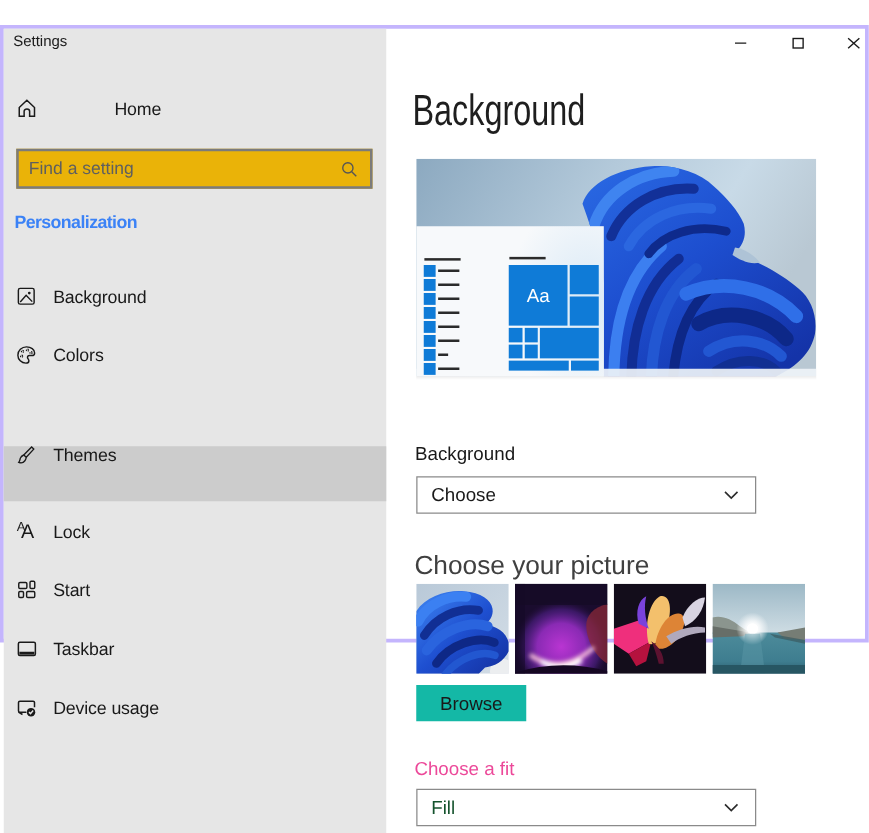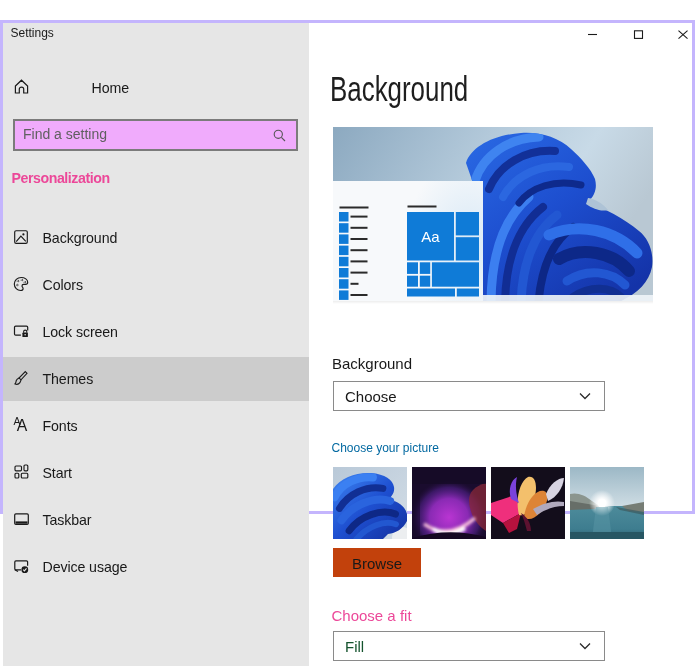--- a/index.html
+++ b/index.html
@@ -27,29 +27,29 @@
     <line x1="124.5" y1="7.6" x2="115.5" y2="15.6" stroke="#1a1a1a" stroke-width="1.1"></line>
   </svg>
 
   <div class="navrow" style="top:42px;">
     <svg width="17" height="17" viewBox="0 0 17 17" style="left:10px; top:12.5px;">
       <path d="M2.4 8 L8.5 2.2 L14.6 8 L14.6 15 L10.7 15 L10.7 11 C10.7 9.8 9.7 9.1 8.5 9.1 C7.3 9.1 6.3 9.8 6.3 11 L6.3 15 L2.4 15 Z" fill="none" stroke="#1a1a1a" stroke-width="1.2"></path>
     </svg>
     <div class="lbl" style="left:40.5px; top:15px;padding-left:48px;">Home</div>
   </div>
 
-  <div class="abs" style="left:10px; top:96px; width:285px; height:32px; background:#f0abfc; border:2px solid #7b7b7b;">
+  <div class="abs" style="left:10px; top:96px; width:285px; height:32px; background:#eab308; border:2px solid #7b7b7b;">
     <div class="abs" style="left:8px; top:5px; font-size:14px; color:#5f5f5f;">Find a setting</div>
     <svg class="abs" style="right:9px; top:7px;" width="15" height="15" viewBox="0 0 15 15">
       <circle cx="6.3" cy="6.3" r="4.1" fill="none" stroke="#555" stroke-width="1.1"></circle>
       <line x1="9.4" y1="9.4" x2="13" y2="13" stroke="#555" stroke-width="1.1"></line>
     </svg>
   </div>
 
-  <div class="abs" style="left:8.5px; top:147px; font-size:14.2px; font-weight:bold; color:#ec4899; letter-spacing:-0.45px;">Personalization</div>
+  <div class="abs" style="left:8.5px; top:147px; font-size:14.2px; font-weight:bold; color:#3b82f6; letter-spacing:-0.45px;">Personalization</div>
 
   <div class="abs" style="left:0; top:334px; width:306px; height:44px; background:#cccccc;"></div>
 
   <div class="navrow" style="top:193px;">
     <svg width="16" height="16" viewBox="0 0 16 16">
       <rect x="1.7" y="1.7" width="12.6" height="12.6" rx="1.4" fill="none" stroke="#1a1a1a" stroke-width="1.15"></rect>
       <circle cx="10.4" cy="5.4" r="1.1" fill="#1a1a1a"></circle>
       <path d="M3.2 12.6 L7.9 7.2 L12.8 12.3" fill="none" stroke="#1a1a1a" stroke-width="1.15"></path>
     </svg>
     <div class="lbl">Background</div>
@@ -59,44 +59,35 @@
     <svg width="16" height="16" viewBox="0 0 16 16">
       <path d="M8.2 1.5 C4.3 1.5 1.3 4.4 1.3 8.1 C1.3 11.7 4.2 14.5 7.7 14.5 C9.2 14.5 10.1 13.6 10.1 12.5 C10.1 11.9 9.8 11.5 9.5 11.1 C9.2 10.7 9 10.4 9 9.9 C9 9 9.7 8.4 10.6 8.4 L12.5 8.4 C13.7 8.4 14.7 7.5 14.7 6.3 C14.7 3.5 11.8 1.5 8.2 1.5 Z" fill="none" stroke="#1a1a1a" stroke-width="1.15"></path>
       <circle cx="5" cy="5.1" r="0.85" fill="none" stroke="#1a1a1a" stroke-width="0.95" stroke-dasharray="1 0.8"></circle>
       <circle cx="9" cy="4.1" r="0.85" fill="none" stroke="#1a1a1a" stroke-width="0.95" stroke-dasharray="1 0.8"></circle>
       <circle cx="11.9" cy="6.2" r="0.85" fill="none" stroke="#1a1a1a" stroke-width="0.95" stroke-dasharray="1 0.8"></circle>
       <circle cx="4.3" cy="9" r="0.85" fill="none" stroke="#1a1a1a" stroke-width="0.95" stroke-dasharray="1 0.8"></circle>
     </svg>
     <div class="lbl">Colors</div>
   </div>
 
-  <div class="navrow" style="top:287px;">
-    <svg width="16" height="16" viewBox="0 0 16 16">
-      <path d="M14.7 7.6 L14.7 4.3 C14.7 3.65 14.2 3.1 13.5 3.1 L2.7 3.1 C2 3.1 1.5 3.65 1.5 4.3 L1.5 11 C1.5 11.65 2 12.2 2.7 12.2 L7.9 12.2" fill="none" stroke="#1a1a1a" stroke-width="1.2"></path>
-      <path d="M10.6 9.7 L10.6 8.7 a1.6 1.6 0 0 1 3.2 0 L13.8 9.7" fill="none" stroke="#1a1a1a" stroke-width="1.05"></path>
-      <rect x="9.4" y="9.6" width="5.5" height="4.5" rx="0.7" fill="#1a1a1a"></rect>
-      <circle cx="12.15" cy="11.8" r="0.8" fill="#e6e6e6"></circle>
-    </svg>
-    <div class="lbl">Lock screen</div>
-  </div>
-
-  <div class="navrow" style="top:334px;">
+
+  <div class="navrow" style="top:320px;">
     <svg width="16" height="16" viewBox="0 0 16 16">
       <path d="M12.3 1.6 L14 3.3 L8 9.8 L6 8 Z" fill="none" stroke="#1a1a1a" stroke-width="1.1"></path>
       <path d="M6 8 C4.6 8.6 3.7 9.4 3.3 10.5 C2.9 11.6 3.1 12.7 2 13.9 C3.7 14.6 5.9 14 6.9 12.6 C7.7 11.5 7.9 10.7 8 9.8" fill="none" stroke="#1a1a1a" stroke-width="1.1"></path>
     </svg>
     <div class="lbl">Themes</div>
   </div>
 
   <div class="navrow" style="top:381px;">
     <svg width="17" height="17" viewBox="0 0 17 17">
       <text x="0.4" y="7.5" font-size="10.5" fill="#1a1a1a" font-family="Liberation Sans">A</text>
       <text x="3.8" y="13.7" font-size="15.8" fill="#1a1a1a" font-family="Liberation Sans">A</text>
     </svg>
-    <div class="lbl">Fonts</div>
+    <div class="lbl">Lock</div>
   </div>
 
   <div class="navrow" style="top:428px;text-align:right;">
     <svg width="17" height="17" viewBox="0 0 17 17" style="top:11.5px;">
       <rect x="2" y="3" width="6.5" height="4.8" rx="1" fill="none" stroke="#1a1a1a" stroke-width="1.15"></rect>
       <rect x="11" y="2" width="3.8" height="5.8" rx="1" fill="none" stroke="#1a1a1a" stroke-width="1.15"></rect>
       <rect x="2" y="10.2" width="3.8" height="4.8" rx="1" fill="none" stroke="#1a1a1a" stroke-width="1.15"></rect>
       <rect x="8.3" y="10.2" width="6.5" height="4.8" rx="1" fill="none" stroke="#1a1a1a" stroke-width="1.15"></rect>
     </svg>
     <div class="lbl">Start</div>
@@ -212,21 +203,21 @@
   <div class="abs" style="left:330px; top:278px; width:320px; height:3px; background:linear-gradient(#00000012, transparent);"></div>
 
   <div class="abs" style="left:329px; top:332px; font-size:15px; color:#191919;">Background</div>
   <div class="abs" style="left:330px; top:358px; width:272px; height:30px; background:#fff; border:1.5px solid #8a8a8a;">
     <div class="abs" style="left:11px; top:6px; font-size:15px; color:#191919;">Choose</div>
     <svg class="abs" style="right:13px; top:10px;" width="12" height="8" viewBox="0 0 12 8">
       <path d="M1 1.5 L6 6.5 L11 1.5" fill="none" stroke="#2b2b2b" stroke-width="1.3"></path>
     </svg>
   </div>
 
-  <div class="abs" style="left:328.5px; top:417.5px; font-size:12px; color:#0369a1;">Choose your picture</div>
+  <div class="abs" style="left:328.5px; top:417.5px; font-size:21px; color:#404040;">Choose your picture</div>
 
   <svg class="abs" style="left:330px; top:444px;" width="74" height="72" viewBox="0 0 74 72">
     <defs>
       <linearGradient id="t1bg" x1="0" y1="0" x2="1" y2="1">
         <stop offset="0" stop-color="#b9c9d8"></stop>
         <stop offset="1" stop-color="#d3dde6"></stop>
       </linearGradient>
       <linearGradient id="t1b" x1="0" y1="0" x2="1" y2="1">
         <stop offset="0" stop-color="#3f86f2"></stop>
         <stop offset="0.5" stop-color="#1e4fd0"></stop>
@@ -309,21 +300,21 @@
     <path d="M0 27 C7 25 15 28 22 34 C25 36 28 38 30 39 L0 40 Z" fill="#8b958e"></path>
     <path d="M0 34 L30 39 L24 42 L0 43 Z" fill="#676e68"></path>
     <path d="M52 39 L74 35 L74 45 L58 44 Z" fill="#767d75"></path>
     <path d="M46 40 L74 45 L74 48 L50 43 Z" fill="#3a5a60" opacity="0.7"></path>
     <circle cx="32" cy="36" r="13" fill="url(#t4sun)"></circle>
     <circle cx="32" cy="36" r="4.5" fill="#ffffff"></circle>
     <path d="M26 40 L38 40 L42 72 L22 72 Z" fill="#5d98a8" opacity="0.45"></path>
     <rect y="65" width="74" height="7" fill="#275663"></rect>
   </svg>
 
-  <div class="abs" style="left:330px; top:525px; width:88px; height:29px; background:#c2410c; text-align:center;">
+  <div class="abs" style="left:330px; top:525px; width:88px; height:29px; background:#14b8a6; text-align:center;">
     <div style="margin-top:6.5px; font-size:15px; color:#191919;">Browse</div>
   </div>
 
   <div class="abs" style="left:328.5px; top:583.5px; font-size:15px; color:#ec4899;">Choose a fit</div>
   <div class="abs" style="left:330px; top:608px; width:272px; height:30px; background:#fff; border:1.5px solid #8a8a8a;">
     <div class="abs" style="left:11px; top:6px; font-size:15px; color:#14532d;">Fill</div>
     <svg class="abs" style="right:13px; top:10px;" width="12" height="8" viewBox="0 0 12 8">
       <path d="M1 1.5 L6 6.5 L11 1.5" fill="none" stroke="#2b2b2b" stroke-width="1.3"></path>
     </svg>
   </div>

